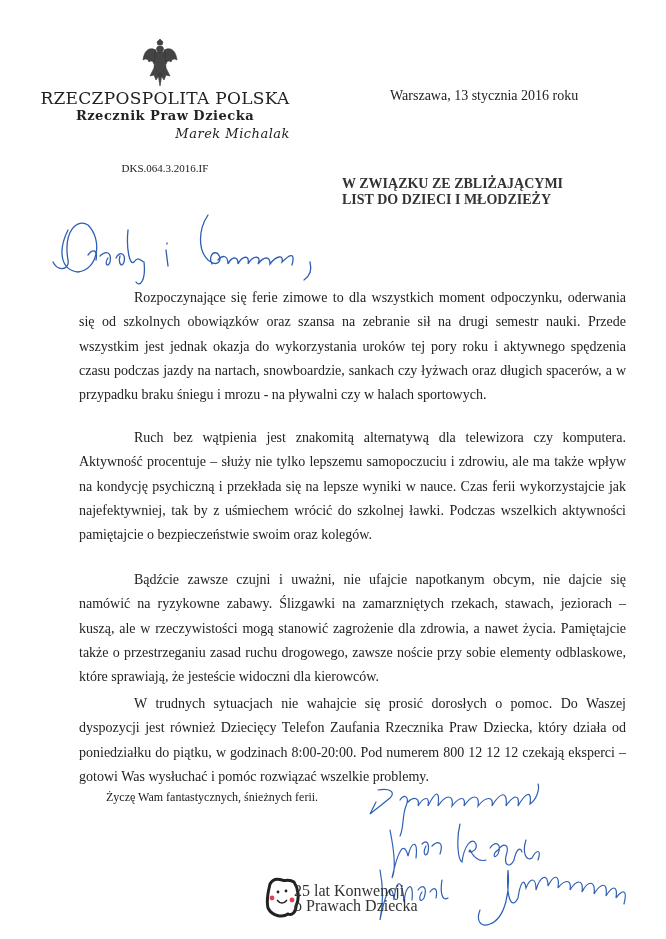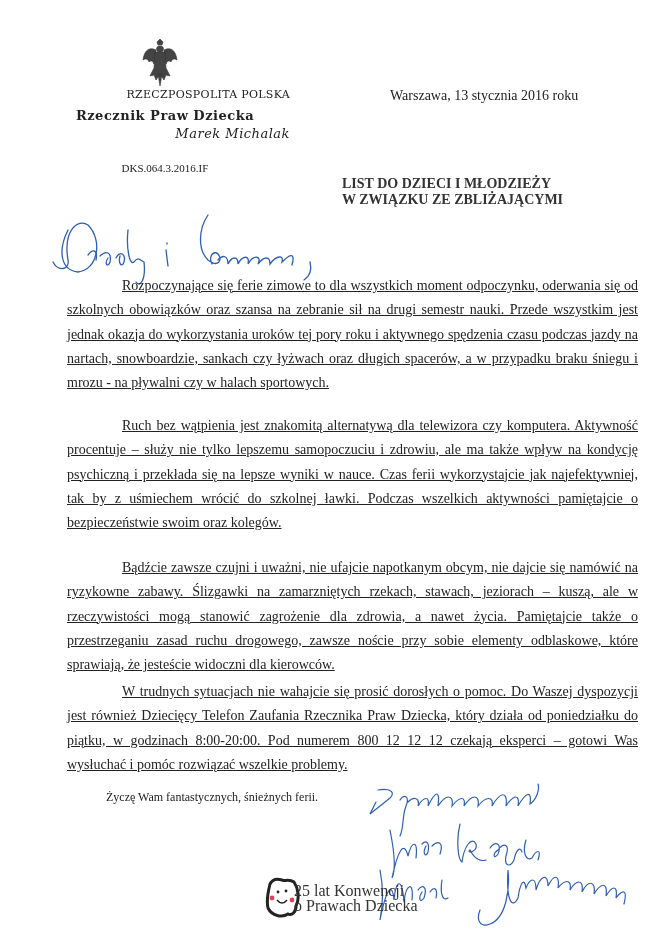--- a/index.html
+++ b/index.html
@@ -1,28 +1,28 @@
 <!DOCTYPE html>
 <html><head>
 <meta charset="utf-8">
 <style>
   html,body{margin:0;padding:0;background:#fff;}
   body{width:666px;height:939px;position:relative;overflow:hidden;font-family:"Liberation Serif","DejaVu Serif",serif;color:#222;}
   .abs{position:absolute;}
   #eagle{left:142px;top:38px;width:36px;height:50px;}
   .hdr{left:40px;width:250px;text-align:center;font-family:"DejaVu Serif","Liberation Serif",serif;color:#222;}
-  #h1{top:88px;font-size:11px;letter-spacing:0.3px;text-align:right;}
+  #h1{top:88px;font-size:17px;letter-spacing:0.3px;}
   #h2{top:108px;font-size:13px;letter-spacing:0.5px;font-weight:bold;}
   #h3{top:126px;font-size:13px;font-style:italic;letter-spacing:0.5px;text-align:right;}
   #ref{left:40px;width:250px;top:162px;text-align:center;font-size:11px;}
   #date{left:390px;top:88px;font-size:14px;}
   #title{left:342px;top:176px;font-size:14px;font-weight:bold;line-height:16px;color:#333;}
   #greeting{left:48px;top:210px;width:280px;height:80px;}
   .para{left:67px;width:571px;font-size:14px;line-height:24.3px;text-align:justify;color:#222;}
-  .para p{margin:0;text-indent:55px;text-decoration:underline;}
+  .para p{margin:12px;text-indent:55px;}
   #p1{top:274px;}
   #p2{top:414px;}
   #p3{top:556px;}
   #p4{top:680px;}
   #closing{left:106px;top:790px;font-size:12px;}
   #sig{left:360px;top:780px;width:290px;height:150px;}
   #logo{left:262px;top:876px;width:40px;height:44px;}
   #logotext{left:294px;top:883px;font-size:16px;line-height:15px;color:#333;}
 </style>
 </head>
@@ -42,22 +42,22 @@
 </svg>
 
 <div id="h1" class="abs hdr">RZECZPOSPOLITA POLSKA</div>
 <div id="h2" class="abs hdr">Rzecznik Praw Dziecka</div>
 <div id="h3" class="abs hdr">Marek Michalak</div>
 <div id="ref" class="abs">DKS.064.3.2016.IF</div>
 
 <div id="date" class="abs">Warszawa, 13 stycznia 2016 roku</div>
 
 <div id="title" class="abs">
+  <div>W ZWIĄZKU ZE ZBLIŻAJĄCYMI</div>
   <div>LIST DO DZIECI I MŁODZIEŻY</div>
-  <div>W ZWIĄZKU ZE ZBLIŻAJĄCYMI</div>
 </div>
 
 <svg id="greeting" class="abs" viewBox="0 0 280 80">
   <g fill="none" stroke="#2f5fb3" stroke-width="1.3" stroke-linecap="round">
     <path d="M20 20 C10 40 12 60 30 62 C50 60 55 30 40 15 C30 8 15 20 20 50 C22 60 10 62 5 52"></path>
     <path d="M40 45 C45 38 50 40 48 50 M52 46 C58 40 64 42 62 52 C60 58 56 54 60 48"></path>
     <path d="M68 48 C72 40 78 44 76 52 C74 58 70 54 72 46 M80 20 C78 40 82 56 86 52 C90 46 92 50 96 52 C98 70 92 78 88 72"></path>
     <path d="M118 40 L120 56 M119 33 L119 34"></path>
     <path d="M160 5 C150 20 150 40 160 50 C170 58 175 50 170 44 C166 40 160 46 164 54"></path>
     <path d="M170 50 C175 44 180 46 180 54 C184 46 190 46 190 54 C194 46 202 44 200 54 C206 44 214 46 210 54 C216 46 222 46 222 54 C228 46 236 44 234 52 C240 46 248 40 244 55"></path>

